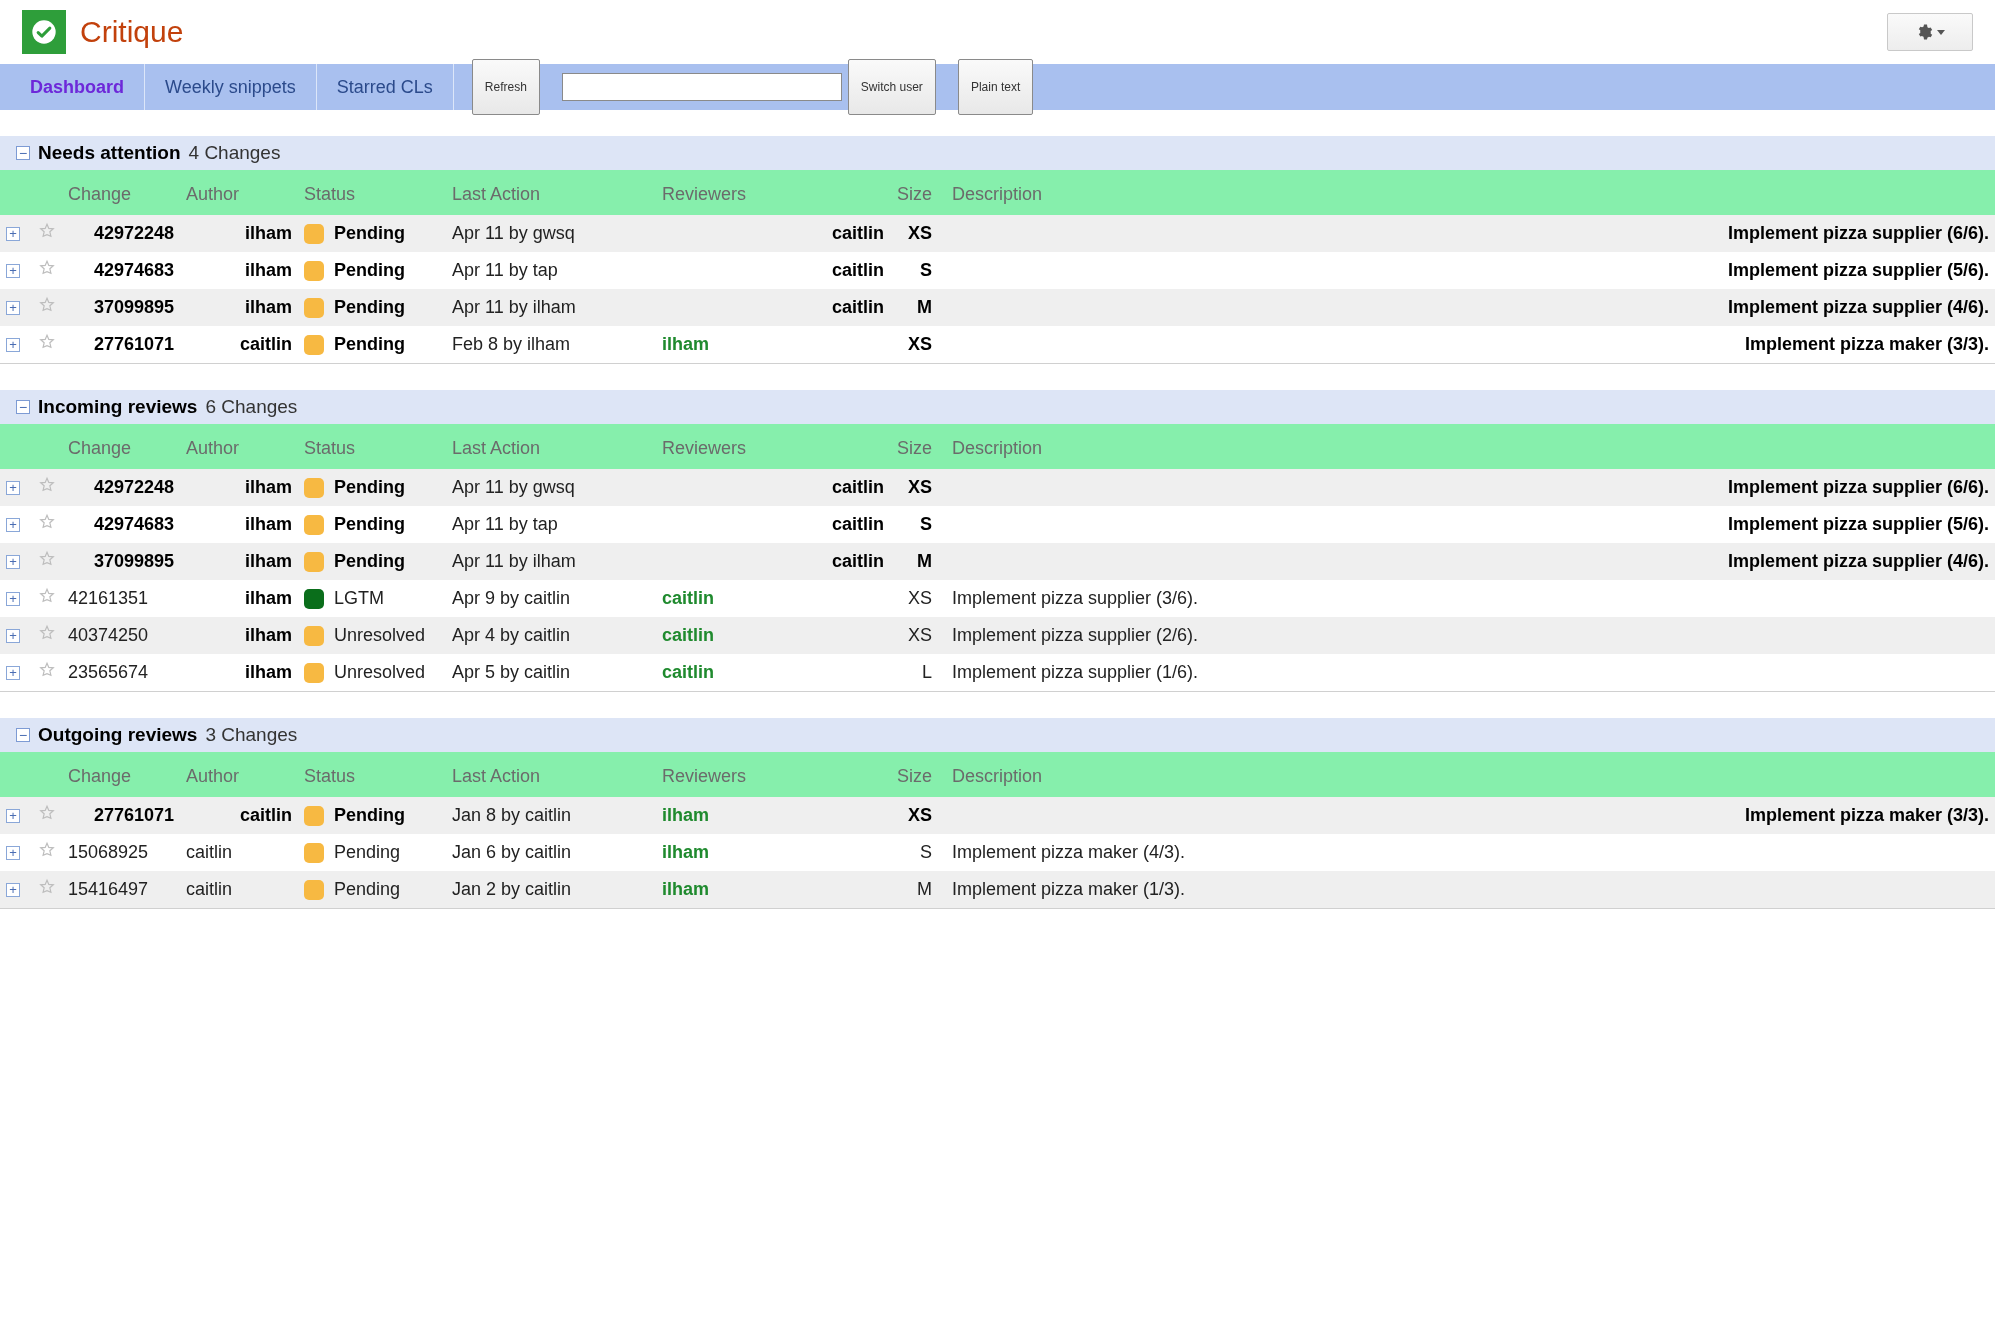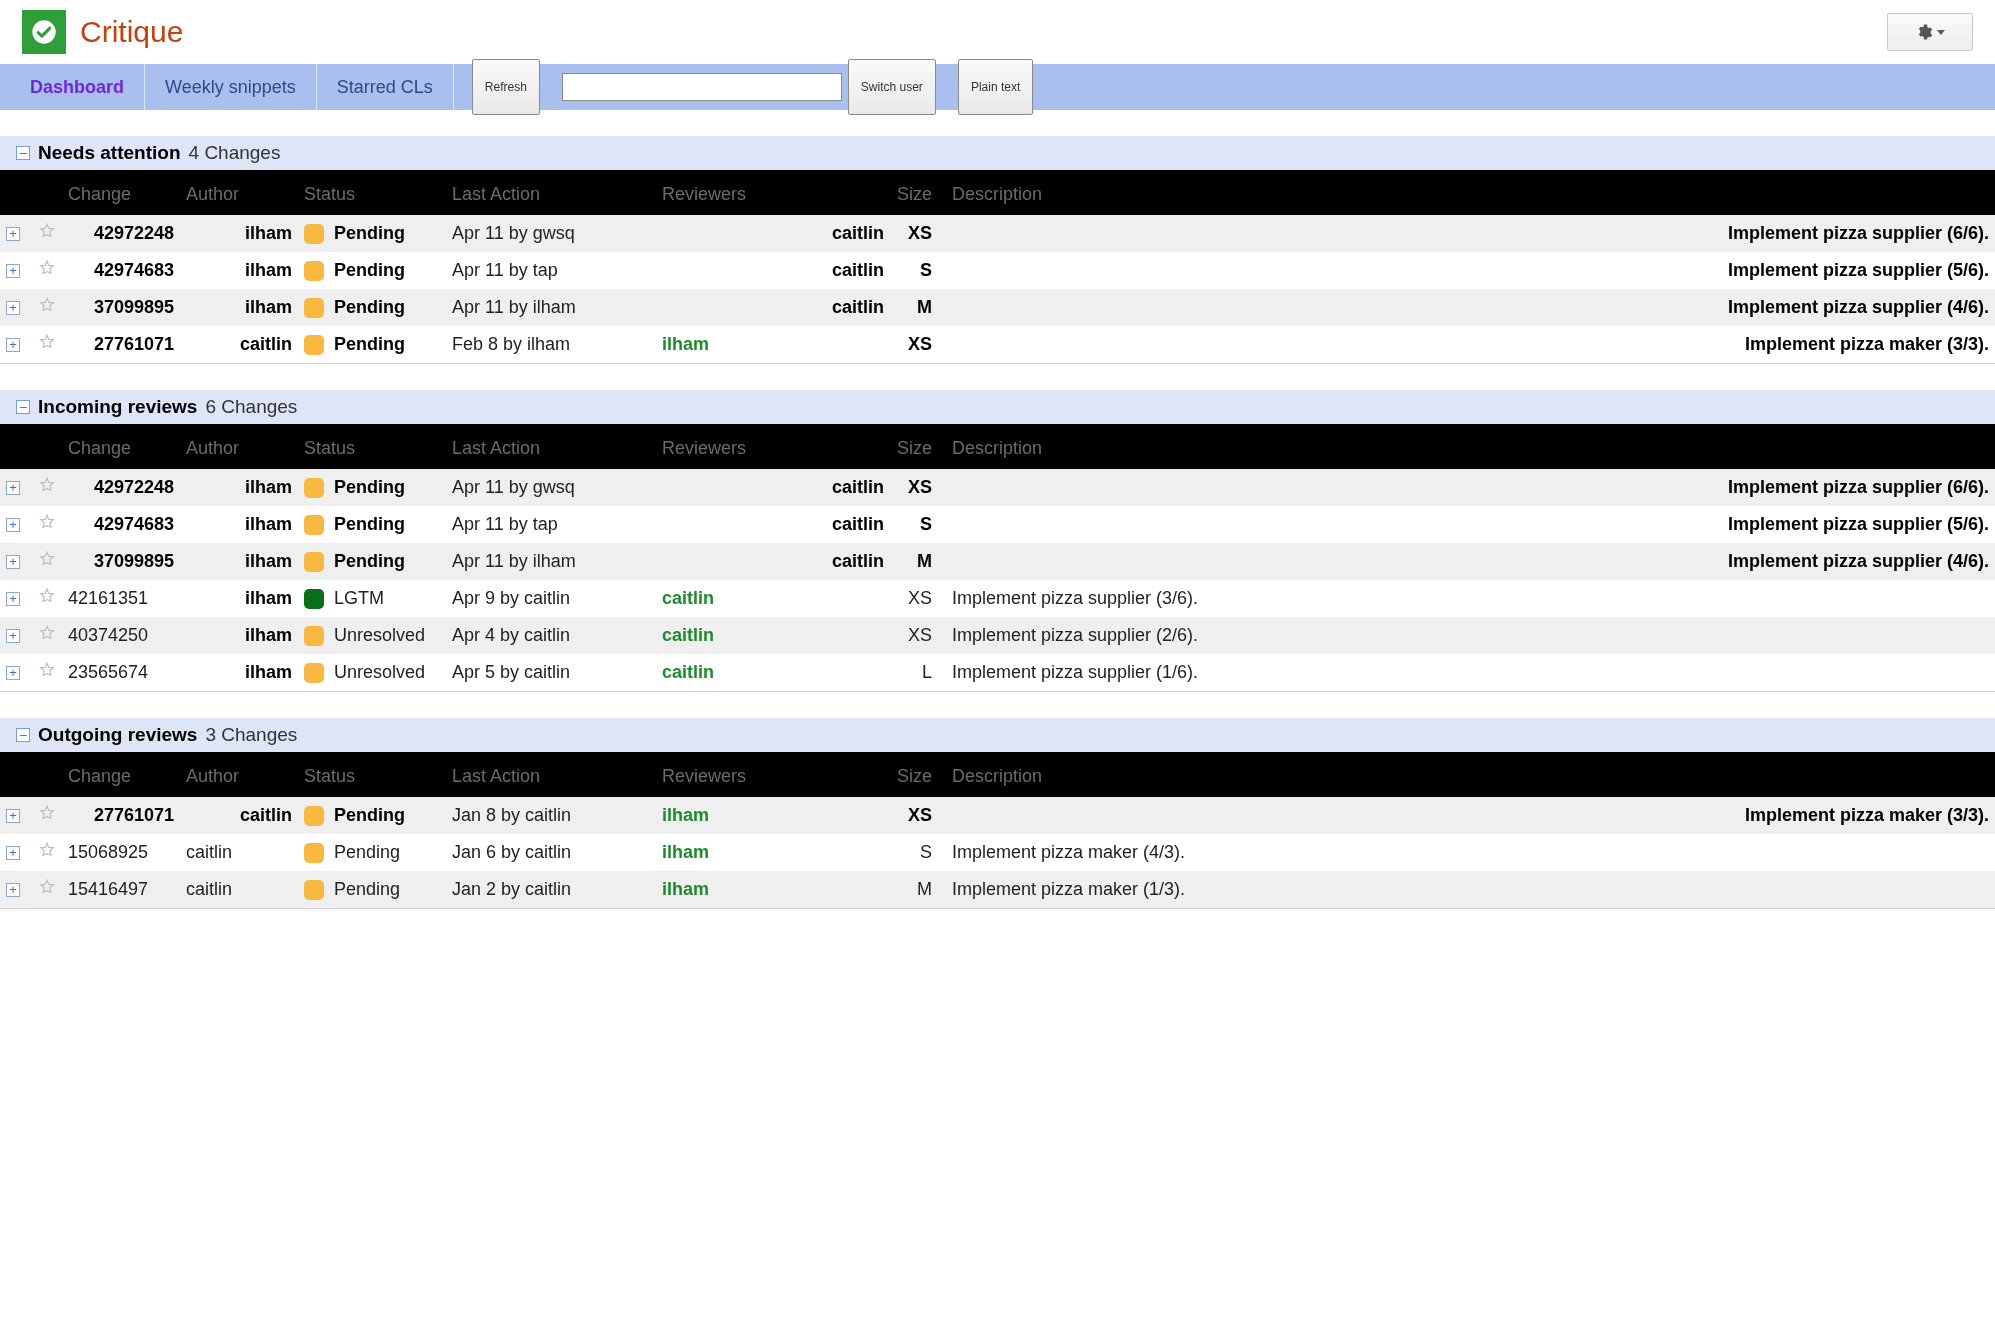--- a/index.html
+++ b/index.html
@@ -140,21 +140,21 @@
   
   table.cl-table {
     width: 100%;
     border-collapse: collapse;
     table-layout: fixed;
   }
   .cl-table th {
     text-align: left;
     font-weight: 400;
     color: #6b6b6b;
-    background: #000000;
+    background: #86efac;
     padding: 14px 6px 10px 6px;
     font-size: 18px;
   }
   .cl-table td {
     padding: 7px 6px;
     font-size: 18px;
     vertical-align: middle;
   }
   .cl-table tr.row-odd { background: #efefef; }
   .cl-table tr.row-even { background: #fff; }

